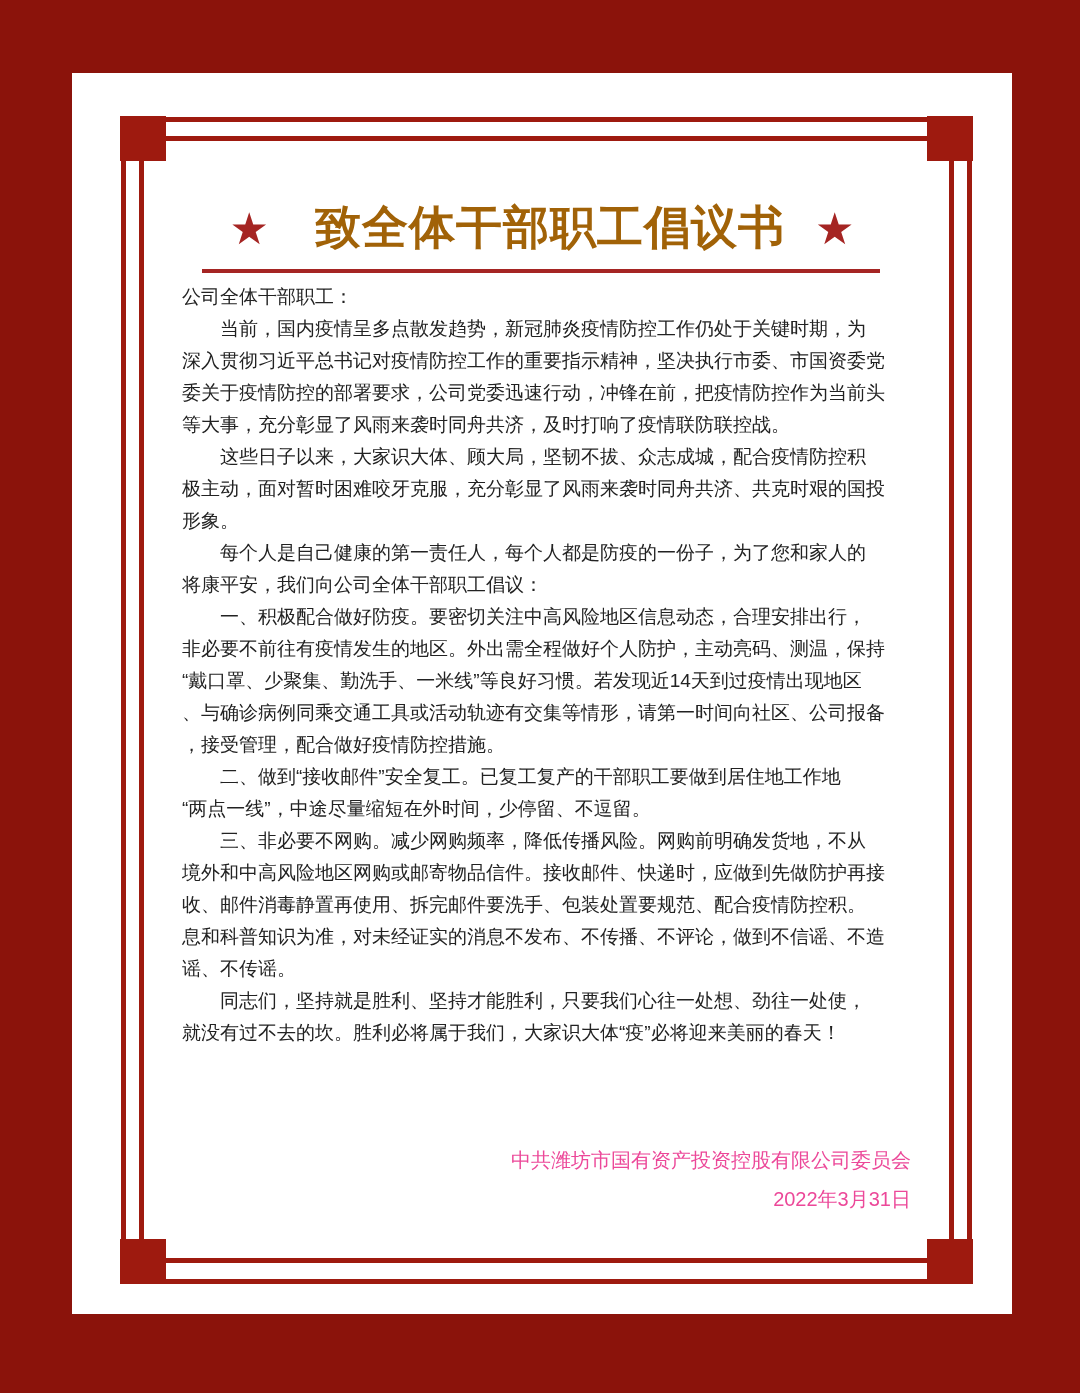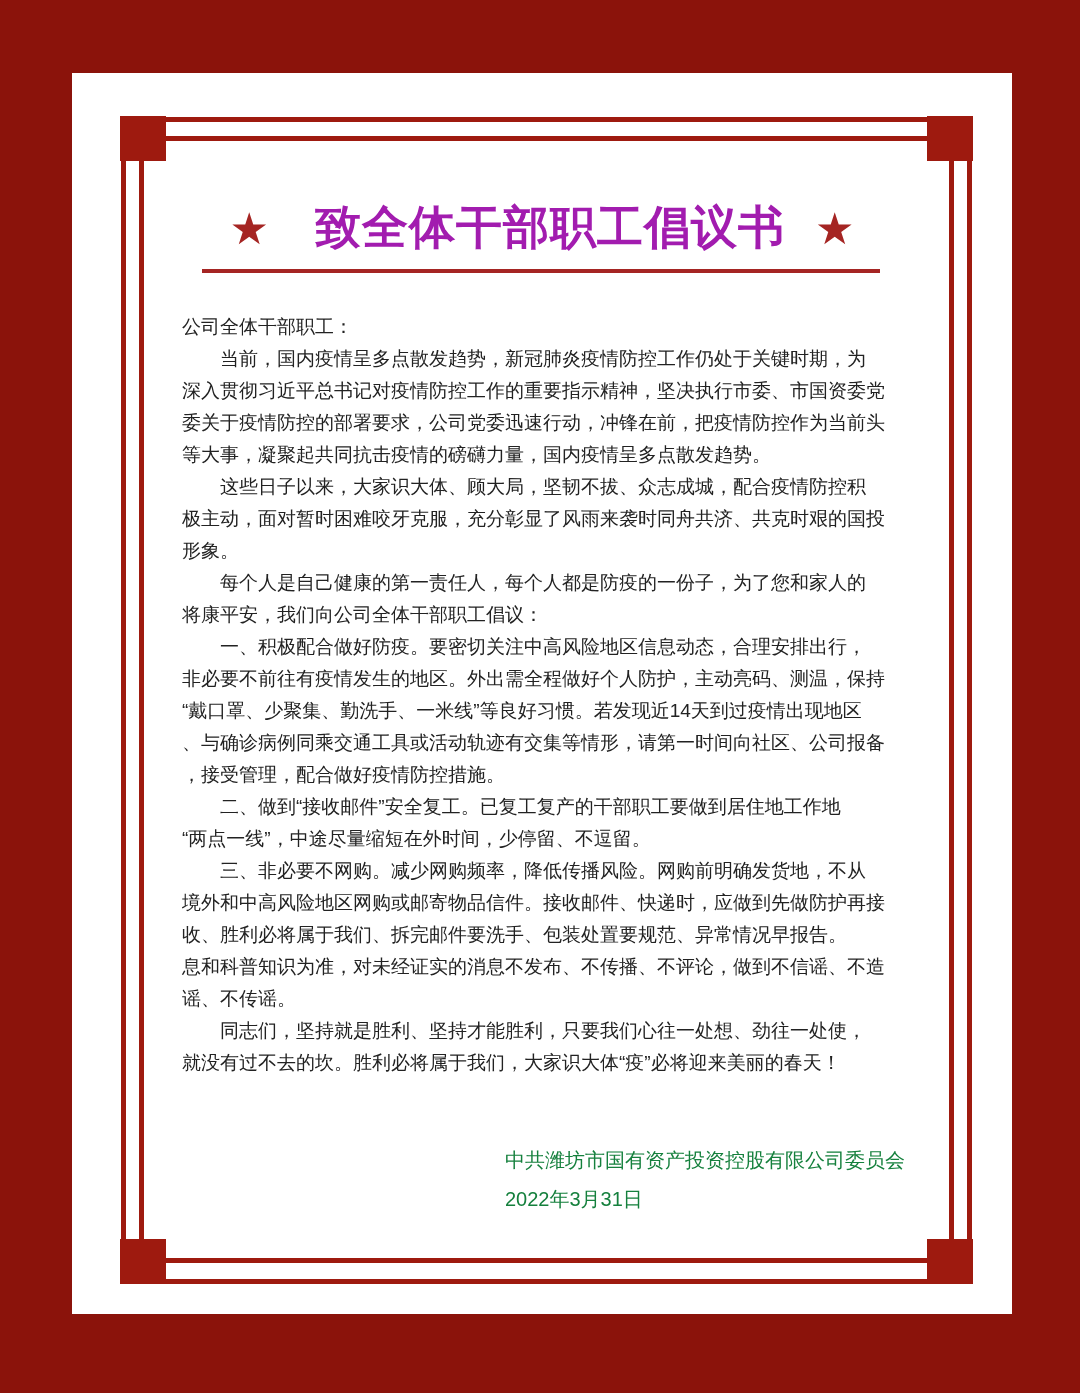--- a/index.html
+++ b/index.html
@@ -36,45 +36,45 @@
   .title-row{
     position:absolute;left:0;top:128px;width:940px;
     display:flex;align-items:center;justify-content:center;
     gap:30px;
   }
   .star{
     color:#A52523;font-size:44px;line-height:1;
     transform:translateY(2px);
   }
   .doc-title{
-    color:#a21caf;
+    color:#a16207;
     font-size:46px;font-weight:900;
     letter-spacing:1px;
     line-height:1.15;
     white-space:nowrap;
     margin-left:16px;
   }
   .title-rule{
     position:absolute;left:130px;top:196px;
     width:678px;height:4px;
     background:#A52523;
   }
   .body-text{
-    position:absolute;left:110px;top:238px;
+    position:absolute;left:110px;top:208px;
     width:730px;
     font-size:19px;line-height:32px;
     color:#222222;
     letter-spacing:0px;
   }
   .body-line{white-space:nowrap;}
   .signature{
-    position:absolute;right:107px;top:1068px;
-    text-align:left;
+    position:absolute;right:101px;top:1068px;
+    text-align:right;
     font-size:20px;line-height:39px;
-    color:#15803d;
+    color:#ec4899;
   }
   .signature .org{white-space:nowrap;}
 </style>
 </head>
 <body>
 
 <div class="paper">
 
   <div class="frame-outer"></div>
   <div class="frame-inner"></div>
@@ -88,36 +88,36 @@
     <span class="doc-title">致全体干部职工倡议书</span>
     <span class="star">★</span>
   </div>
   <div class="title-rule"></div>
 
   <div class="body-text">
       <div class="body-line">公司全体干部职工：</div>
       <div class="body-line">　　当前，国内疫情呈多点散发趋势，新冠肺炎疫情防控工作仍处于关键时期，为</div>
       <div class="body-line">深入贯彻习近平总书记对疫情防控工作的重要指示精神，坚决执行市委、市国资委党</div>
       <div class="body-line">委关于疫情防控的部署要求，公司党委迅速行动，冲锋在前，把疫情防控作为当前头</div>
-      <div class="body-line">等大事，凝聚起共同抗击疫情的磅礴力量，国内疫情呈多点散发趋势。</div>
+      <div class="body-line">等大事，充分彰显了风雨来袭时同舟共济，及时打响了疫情联防联控战。</div>
       <div class="body-line">　　这些日子以来，大家识大体、顾大局，坚韧不拔、众志成城，配合疫情防控积</div>
       <div class="body-line">极主动，面对暂时困难咬牙克服，充分彰显了风雨来袭时同舟共济、共克时艰的国投</div>
       <div class="body-line">形象。</div>
       <div class="body-line">　　每个人是自己健康的第一责任人，每个人都是防疫的一份子，为了您和家人的</div>
       <div class="body-line">将康平安，我们向公司全体干部职工倡议：</div>
       <div class="body-line">　　一、积极配合做好防疫。要密切关注中高风险地区信息动态，合理安排出行，</div>
       <div class="body-line">非必要不前往有疫情发生的地区。外出需全程做好个人防护，主动亮码、测温，保持</div>
       <div class="body-line">“戴口罩、少聚集、勤洗手、一米线”等良好习惯。若发现近14天到过疫情出现地区</div>
       <div class="body-line">、与确诊病例同乘交通工具或活动轨迹有交集等情形，请第一时间向社区、公司报备</div>
       <div class="body-line">，接受管理，配合做好疫情防控措施。</div>
       <div class="body-line">　　二、做到“接收邮件”安全复工。已复工复产的干部职工要做到居住地工作地</div>
       <div class="body-line">“两点一线”，中途尽量缩短在外时间，少停留、不逗留。</div>
       <div class="body-line">　　三、非必要不网购。减少网购频率，降低传播风险。网购前明确发货地，不从</div>
       <div class="body-line">境外和中高风险地区网购或邮寄物品信件。接收邮件、快递时，应做到先做防护再接</div>
-      <div class="body-line">收、胜利必将属于我们、拆完邮件要洗手、包装处置要规范、异常情况早报告。</div>
+      <div class="body-line">收、邮件消毒静置再使用、拆完邮件要洗手、包装处置要规范、配合疫情防控积。</div>
       <div class="body-line">息和科普知识为准，对未经证实的消息不发布、不传播、不评论，做到不信谣、不造</div>
       <div class="body-line">谣、不传谣。</div>
       <div class="body-line">　　同志们，坚持就是胜利、坚持才能胜利，只要我们心往一处想、劲往一处使，</div>
       <div class="body-line">就没有过不去的坎。胜利必将属于我们，大家识大体“疫”必将迎来美丽的春天！</div>
     </div>
 
   <div class="signature">
     <div class="org">中共潍坊市国有资产投资控股有限公司委员会</div>
     <div class="date">2022年3月31日</div>
   </div>

